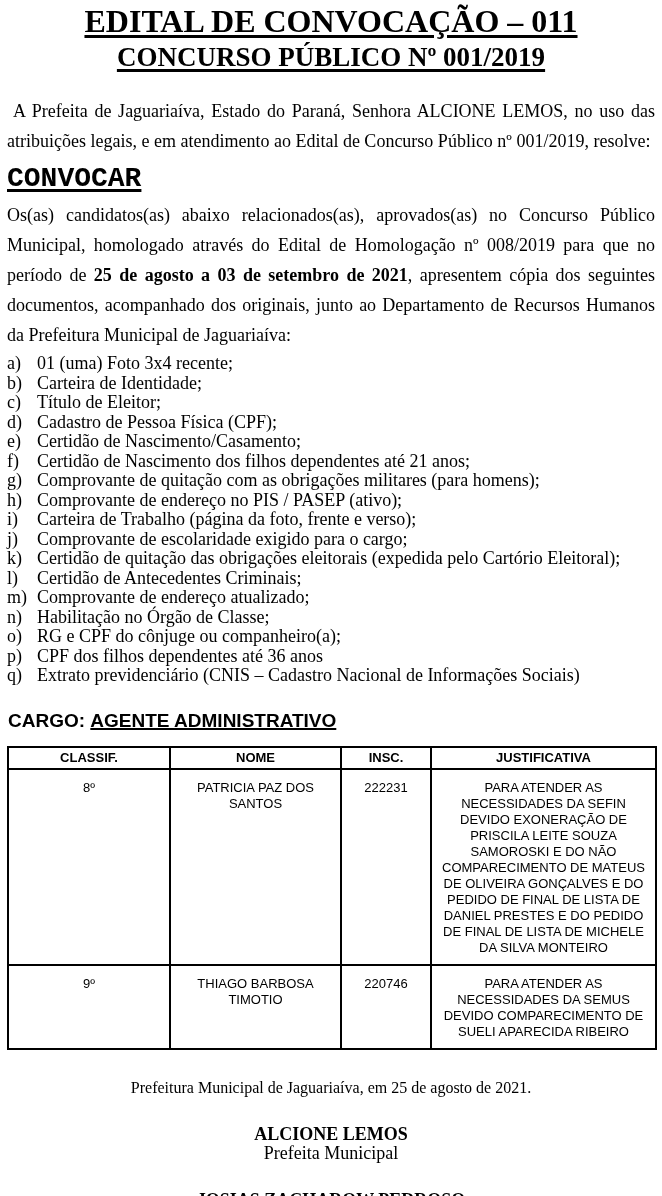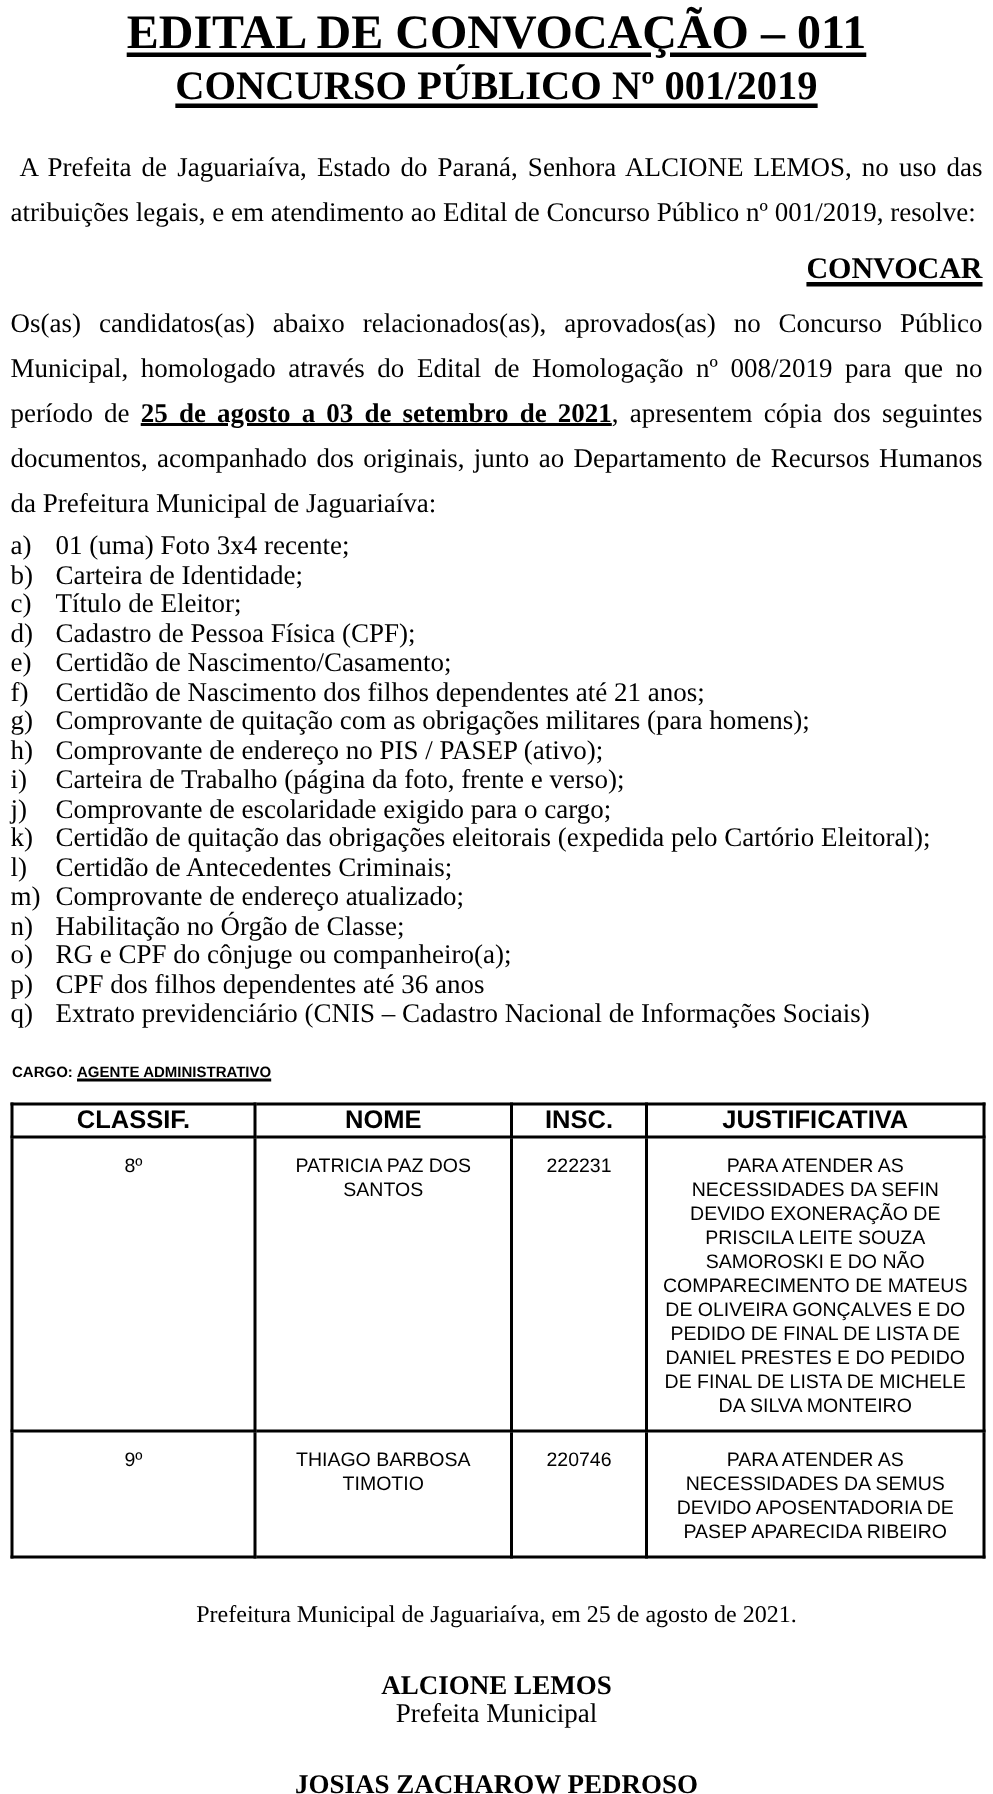--- a/index.html
+++ b/index.html
@@ -35,71 +35,71 @@
     margin: 1px 0 0 0;
   }
   .intro {
     margin: 23px 0 0 0;
     font-size: 18px;
     line-height: 30px;
     text-align: justify;
     text-indent: 6px;
   }
   .convocar {
-    font-size: 20px;
+    font-size: 28px;
     line-height: 32px;
     font-weight: bold;
-    text-align: right;
+    text-align: left;
     text-decoration: underline;
     text-decoration-thickness: 2.5px;
     text-underline-offset: 3px;
     margin: 7px 0 5px 0;
+    font-family: Liberation Mono, monospace;
   }
   .body-par {
     margin: 0;
     font-size: 18px;
     line-height: 30px;
     text-align: justify;
   }
   .period-highlight {
     font-weight: bold;
-    text-decoration: underline;
     text-decoration-thickness: 2px;
   }
   .checklist {
     list-style: none;
     margin: 4px 0 0 0;
     padding: 0;
     font-size: 18px;
   }
   .checklist li { display: flex; line-height: 19.5px; }
   .checklist .letter { flex: 0 0 30px; }
   .checklist .item-text { flex: 1; }
 
   .cargo-line {
     margin: 24px 0 0 1px;
     font-family: "Liberation Sans", sans-serif;
-    font-size: 10px;
+    font-size: 19px;
     font-weight: bold;
   }
   .cargo-line .cargo-value {
     text-decoration: underline;
     text-decoration-thickness: 2px;
   }
 
   table.conv-table {
     margin-top: 14px;
     width: 648px;
     border-collapse: collapse;
     table-layout: fixed;
     font-family: "Liberation Sans", sans-serif;
   }
   .conv-table th, .conv-table td { border: 2px solid #000; }
   .conv-table th {
-    font-size: 17px;
+    font-size: 13px;
     font-weight: bold;
     text-align: center;
     padding: 1px 4px;
     line-height: 18px;
   }
   .conv-table td {
     font-size: 13px;
     text-align: center;
     vertical-align: top;
     padding: 10px 8px 8px 8px;
@@ -233,21 +233,21 @@
       <tr class="row-tall">
         <td>8º</td>
         <td>PATRICIA PAZ DOS SANTOS</td>
         <td>222231</td>
         <td>PARA ATENDER AS NECESSIDADES DA SEFIN DEVIDO EXONERAÇÃO DE PRISCILA LEITE SOUZA SAMOROSKI E DO NÃO COMPARECIMENTO DE MATEUS DE OLIVEIRA GONÇALVES E DO PEDIDO DE FINAL DE LISTA DE DANIEL PRESTES E DO PEDIDO DE FINAL DE LISTA DE MICHELE DA SILVA MONTEIRO</td>
       </tr>
       <tr class="row-short">
         <td>9º</td>
         <td>THIAGO BARBOSA TIMOTIO</td>
         <td>220746</td>
-        <td>PARA ATENDER AS NECESSIDADES DA SEMUS DEVIDO APOSENTADORIA DE PASEP APARECIDA RIBEIRO</td>
+        <td>PARA ATENDER AS NECESSIDADES DA SEMUS DEVIDO COMPARECIMENTO DE SUELI APARECIDA RIBEIRO</td>
       </tr>
     </tbody>
   </table>
 
   <div class="closing-date">Prefeitura Municipal de Jaguariaíva, em 25 de agosto de 2021.</div>
 
   <div class="signature-block first">
     <div class="signature-name">ALCIONE LEMOS</div>
     <div class="signature-role">Prefeita Municipal</div>
   </div>

